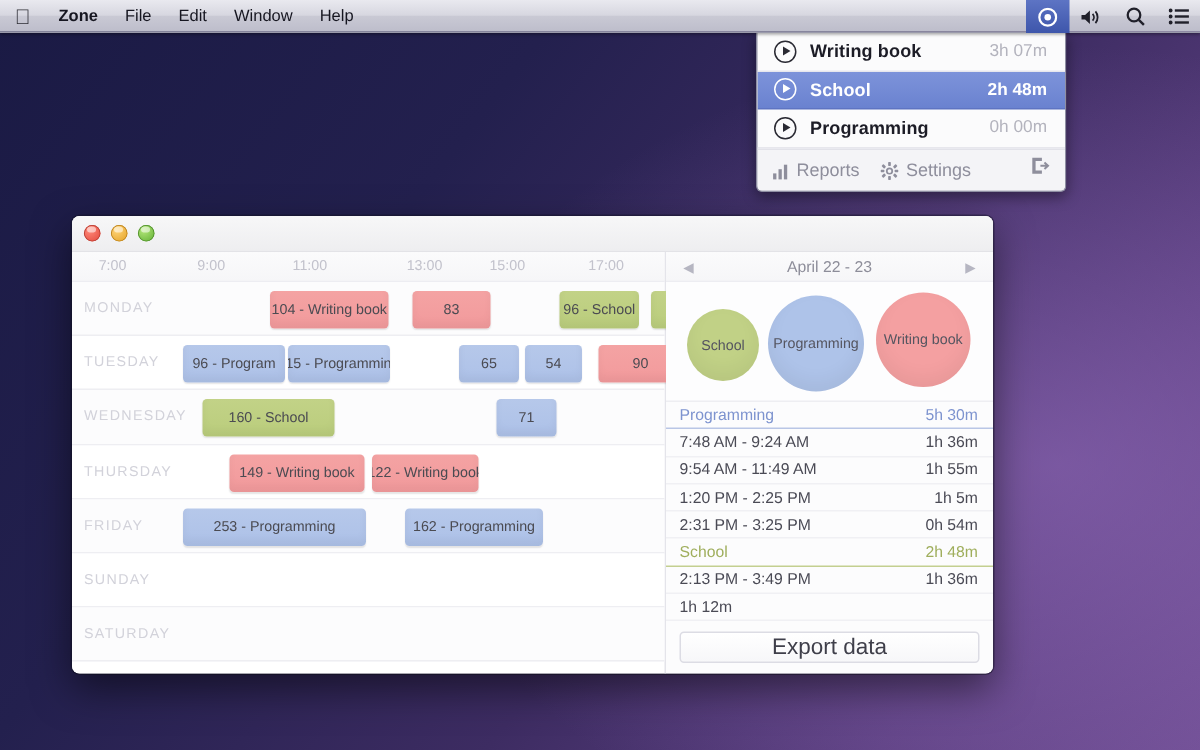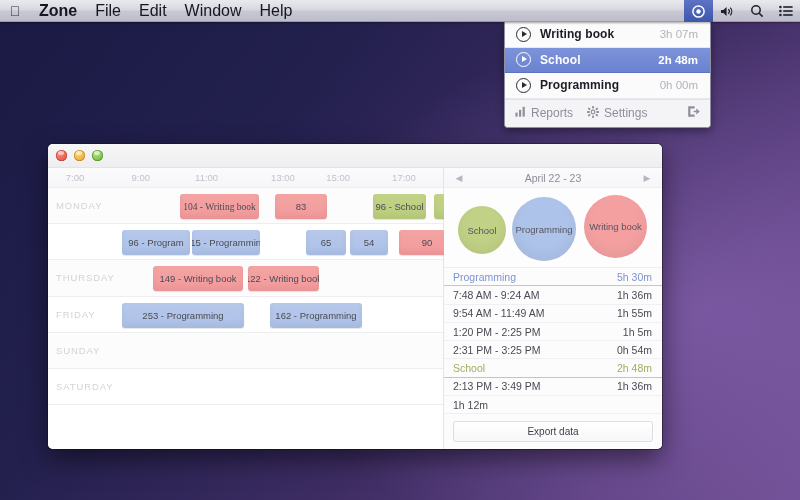--- a/index.html
+++ b/index.html
@@ -24,21 +24,21 @@
     box-shadow: 0 1px 2px rgba(0,0,0,0.35);
     z-index: 60;
   }
   #menubar .mb-left { display: flex; align-items: center; height: 22px; }
   .mb-apple {
     width: 30px; display: flex; align-items: center; justify-content: center;
     font-size: 14px; color: #2c2c33; line-height: 1;
   }
   .mb-item {
     padding: 0 9px; height: 22px; line-height: 22px;
-    font-size: 16px; color: #161620; white-space: nowrap;
+    font-size: 11px; color: #161620; white-space: nowrap;
   }
   .mb-item.app-name { font-weight: bold; }
   #menubar .mb-right {
     position: absolute; right: 0; top: 0; height: 22px;
     display: flex; align-items: center;
   }
   .mb-icon {
     width: 29px; height: 22px; display: flex; align-items: center; justify-content: center;
     color: #20202a;
   }
@@ -84,21 +84,21 @@
   .dd-row.selected .dd-time { color: #ffffff; font-weight: bold; }
   .dd-row.selected .dd-play { border-color: #ffffff; }
   .dd-row.selected .dd-play::after { border-left-color: #ffffff; }
 
   .dd-footer {
     height: 28px; display: flex; align-items: center;
     padding: 0 10px; background: #f4f4f7;
     border-top: 1px solid #e2e2e9;
   }
   .dd-foot-btn {
-    display: flex; align-items: flex-start; gap: 5px;
+    display: flex; align-items: flex-end; gap: 5px;
     font-size: 12px; color: #8e8e9c; margin-right: 14px;
   }
   .dd-foot-btn svg { display: block; }
   .dd-foot-spacer { flex: 1 1 auto; }
 
   
   #win {
     position: absolute; left: 48px; top: 144px; width: 614px; height: 305px;
     background: #ffffff;
     border-radius: 5px;
@@ -194,21 +194,21 @@
   .ent .e-r { white-space: nowrap; }
   .ent.hdr { font-size: 10.5px; }
   .ent.hdr.c-prog   { color: #7d93cf; border-bottom: 1px solid #b9c6e6; }
   .ent.hdr.c-school { color: #9fae5c; border-bottom: 1px solid #c3cf90; }
   .ent.hdr .e-r { font-weight: normal; }
   #panel-foot { flex: 0 0 auto; padding: 5px 9px 7px 9px; }
   #export-btn {
     width: 100%; height: 21px;
     background: linear-gradient(180deg, #ffffff 0%, #f7f7f9 100%);
     border: 1px solid #dcdce4; border-radius: 3px;
-    font-size: 10px; color: #3f3f4a;
+    font-size: 15px; color: #3f3f4a;
     display: flex; align-items: center; justify-content: center;
     font-family: "Liberation Sans", sans-serif;
   }
 </style>
 </head>
 <body>
 
 <div id="menubar">
   <div class="mb-left">
     <div class="mb-apple"></div>
@@ -321,31 +321,37 @@
           <div class="hr" style="left: 27px;">7:00</div>
           <div class="hr" style="left: 92.8px;">9:00</div>
           <div class="hr" style="left: 158.6px;">11:00</div>
           <div class="hr" style="left: 235px;">13:00</div>
           <div class="hr" style="left: 290.2px;">15:00</div>
           <div class="hr" style="left: 356px;">17:00</div>
         </div>
       <div id="rows">
           <div class="drow">
             <div class="dname">MONDAY</div>
-            <div class="blk c-writing" style="left: 132px; width: 79px; font-family: Liberation Serif, serif;">104 - Writing book</div>
+            <div class="blk c-writing" style="left: 132px; width: 79px;">104 - Writing book</div>
             <div class="blk c-writing" style="left: 227px; width: 52px;">83</div>
             <div class="blk c-school" style="left: 325px; width: 53px;">96 - School</div>
             <div class="blk c-school" style="left: 386px; width: 46px;">72</div>
           </div>
           <div class="drow">
+            <div class="dname">TUESDAY</div>
             <div class="blk c-prog" style="left: 74px; width: 68px;">96 - Program</div>
             <div class="blk c-prog" style="left: 144px; width: 68px;">115 - Programming</div>
             <div class="blk c-prog" style="left: 258px; width: 40px;">65</div>
             <div class="blk c-prog" style="left: 302px; width: 38px;">54</div>
             <div class="blk c-writing" style="left: 351px; width: 56px;">90</div>
+          </div>
+          <div class="drow">
+            <div class="dname">WEDNESDAY</div>
+            <div class="blk c-school" style="left: 87px; width: 88px;">160 - School</div>
+            <div class="blk c-prog" style="left: 283px; width: 40px;">71</div>
           </div>
           <div class="drow">
             <div class="dname">THURSDAY</div>
             <div class="blk c-writing" style="left: 105px; width: 90px;">149 - Writing book</div>
             <div class="blk c-writing" style="left: 200px; width: 71px;">122 - Writing book</div>
           </div>
           <div class="drow">
             <div class="dname">FRIDAY</div>
             <div class="blk c-prog" style="left: 74px; width: 122px;">253 - Programming</div>
             <div class="blk c-prog" style="left: 222px; width: 92px;">162 - Programming</div>

